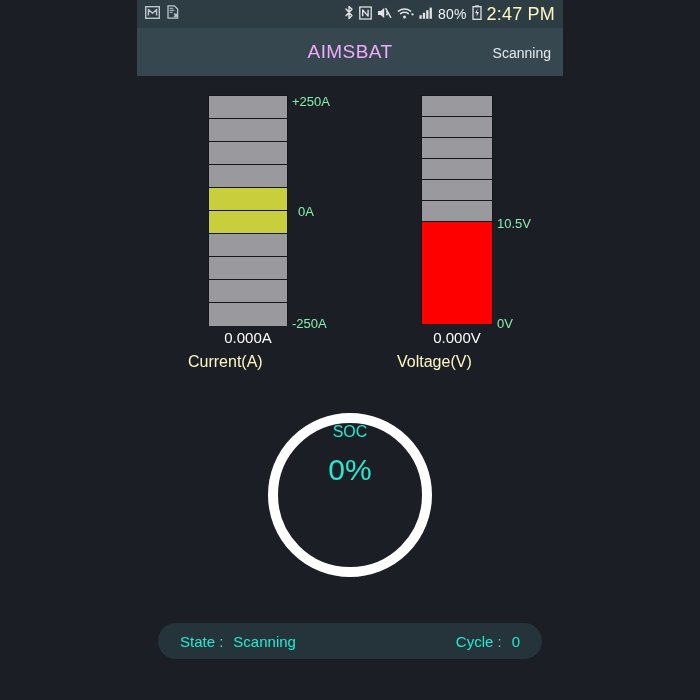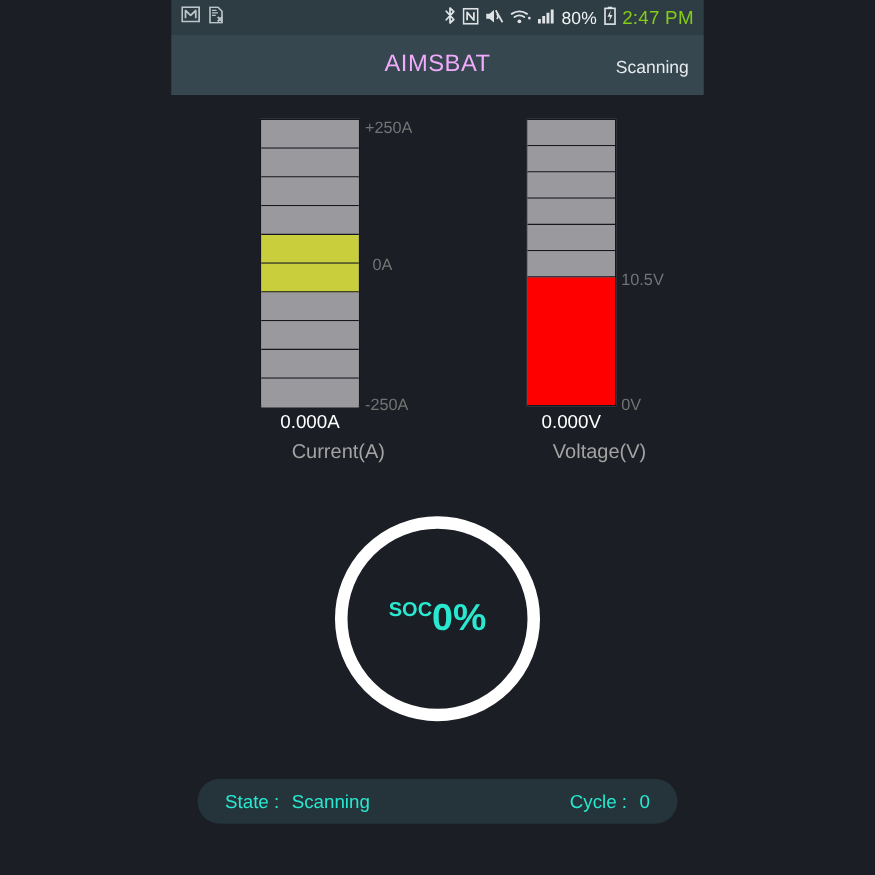--- a/index.html
+++ b/index.html
@@ -46,21 +46,21 @@
     margin-left: auto;
     display: flex;
     align-items: center;
     gap: 5px;
     color: #e8ecee;
     font-size: 14px;
     letter-spacing: .2px;
   }
   .sicon { display: block; opacity: .92; }
   #battery-pct { font-size: 14px; color: #eef2f4; }
-  #clock { font-size: 15px; color: #84cc16; }
+  #clock { font-size: 18px; color: #fef9c3; }
 
   
   #titlebar {
     position: absolute;
     left: 0; top: 28px;
     width: 426px;
     height: 48px;
     background: #364750;
   }
   #app-title {
@@ -108,21 +108,21 @@
   .vfill {
     position: absolute;
     left: 0;
     bottom: 0;
     width: 100%;
     background: #ff0000;
   }
 
   .tick {
     position: absolute;
-    color: #737373;
+    color: #86efac;
     font-size: 13px;
     white-space: nowrap;
     line-height: 1;
     text-align: center;
   }
 
   .readout {
     position: absolute;
     top: 234px;
     left: -10px;
@@ -131,40 +131,39 @@
     color: #ffffff;
     font-size: 15px;
   }
   .vreadout { left: -14px; width: 100px; text-align: center; }
 
   .gauge-label {
     position: absolute;
     top: 258px;
     left: -20px;
     width: 120px;
-    text-align: right;
-    color: #a3a3a3;
+    text-align: left;
+    color: #fef9c3;
     font-size: 16px;
   }
   .vgauge-label { left: -24px; width: 120px; }
 
   
   #soc-ring {
     position: absolute;
     left: 131px;       
     top: 413px;
     width: 164px;
     height: 164px;
     border-radius: 50%;
     border: 10px solid #ffffff;
     box-sizing: border-box;
     display: flex;
-    align-items: center;
-    justify-content: center;
-    font-weight: bold;
+    flex-direction: column;
+    align-items: center;
   }
   #soc-caption {
     color: #28e8d0;
     font-size: 16px;
     margin-bottom: 12px;
   }
   #soc-value {
     color: #28e8d0;
     font-size: 30px;
   }

